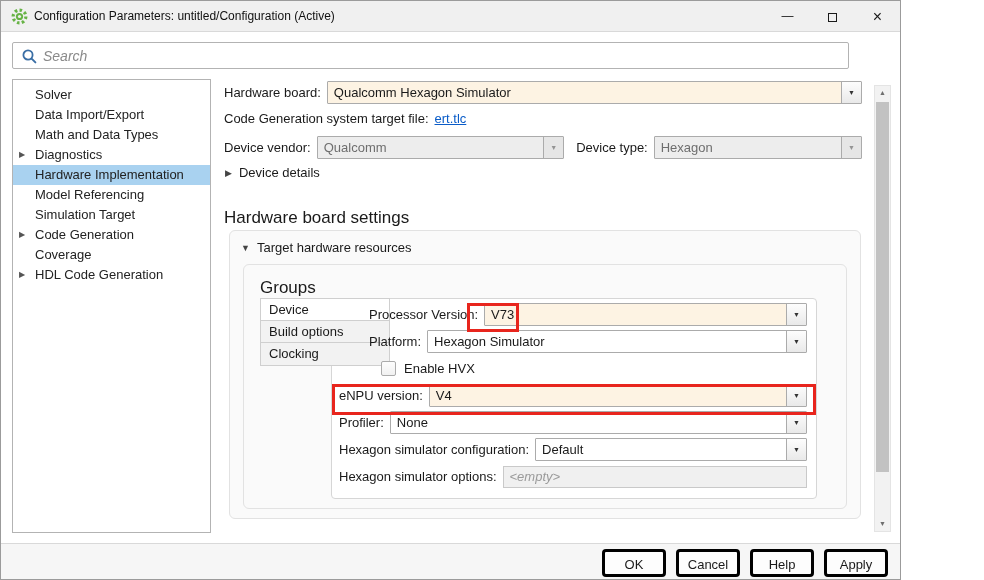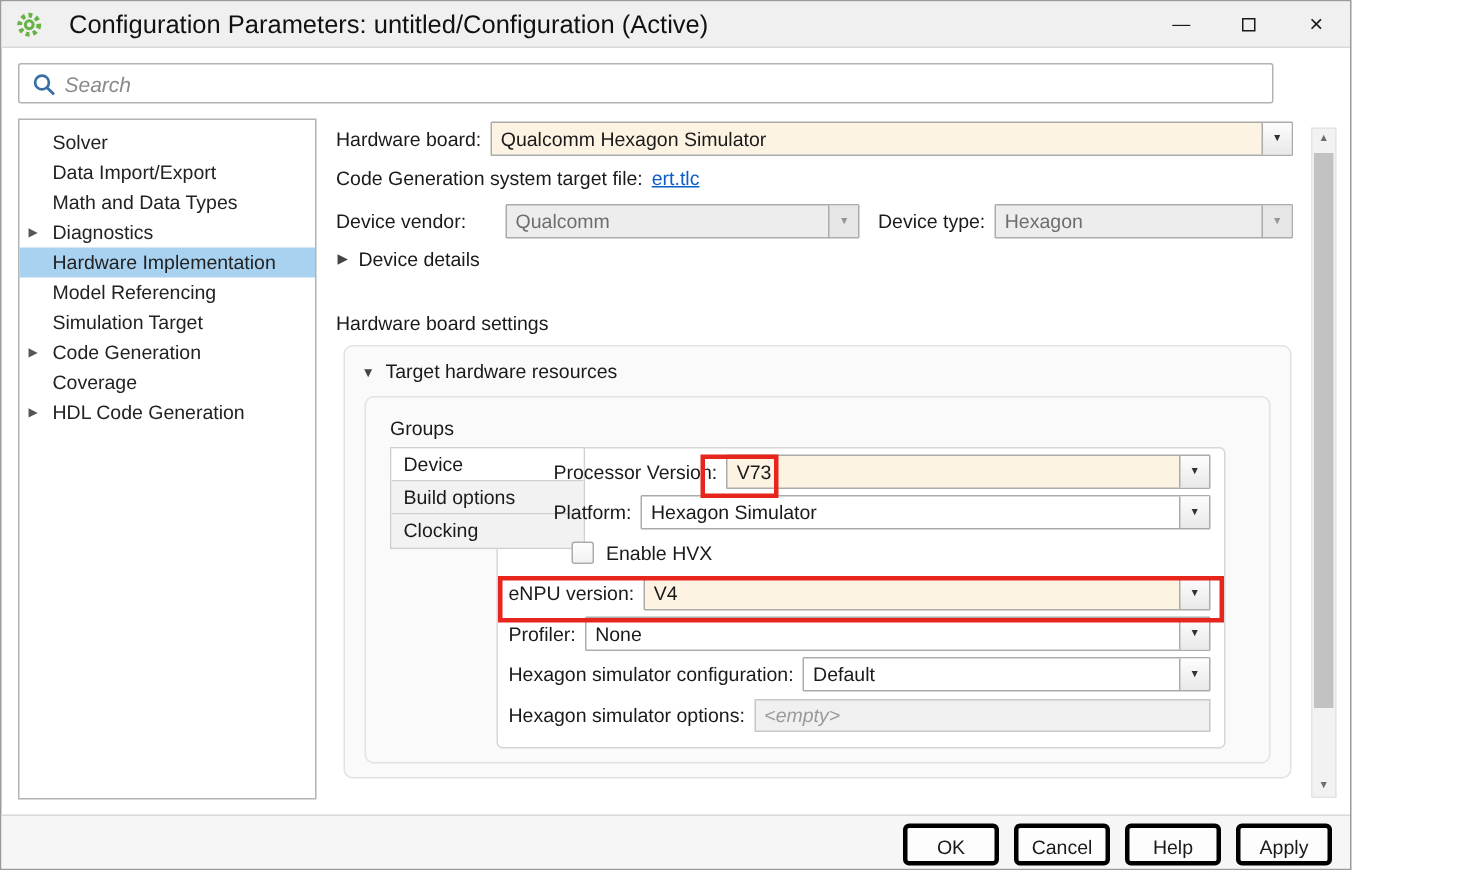--- a/index.html
+++ b/index.html
@@ -8,21 +8,21 @@
   .abs { position:absolute; }
 
   .window { position:absolute; left:0; top:0; width:901px; height:580px;
     border:1px solid #9b9b9b; background:#fff; }
 
   
   .titlebar { position:absolute; left:0; top:0; width:899px; height:31px;
     background:#f0f0f0; border-bottom:1px solid #d9d9d9; }
   .titlebar .gear { position:absolute; left:10px; top:7px; }
   .titlebar .ttl { position:absolute; left:33px; top:0; line-height:31px;
-    font-size:17px; color:#111; white-space:nowrap;margin-left:12px; }
+    font-size:12px; color:#111; white-space:nowrap; }
   .winbtn { position:absolute; top:0; width:45px; height:31px; text-align:center;
     line-height:31px; color:#1a1a1a; cursor:default; }
   .winbtn.min { right:90px; font-size:12px; }
   .winbtn.max { right:45px; }
   .maxbox { display:inline-block; width:9px; height:9px; border:1px solid #1a1a1a;
     vertical-align:middle; }
   .winbtn.close { right:0; font-size:16px; }
 
   
   .searchbox { position:absolute; left:11px; top:41px; width:837px; height:27px;
@@ -35,21 +35,21 @@
   
   .sidebar { position:absolute; left:11px; top:78px; width:199px; height:454px;
     border:1px solid #b3b3b3; background:#fff; padding-top:5px; }
   .titem { position:relative; height:20px; line-height:20px; font-size:13px;
     color:#222; white-space:nowrap; }
   .titem .tw { position:absolute; left:6px; top:0; font-size:8px; color:#555; }
   .titem .tl { position:absolute; left:22px; top:0; }
   .titem.sel { background:#a9d2f0; }
 
   
-  .lbl13 { font-size:13px; color:#1a1a1a; white-space:nowrap; }
+  .lbl13 { font-size:17px; color:#1a1a1a; white-space:nowrap; }
 
   
   .frow { position:absolute; display:flex; align-items:center; height:15px;
     font-size:13px; color:#1a1a1a; }
   .frow .lbl { margin-right:6px; white-space:nowrap; }
   .dd { flex:1; position:relative; height:23px; border:1px solid #ababab;
     background:#fff; border-radius:1px; }
   .dd .val { position:absolute; left:6px; top:0; line-height:21px; font-size:13px;
     color:#1a1a1a; white-space:nowrap; }
   .dd .btn { position:absolute; right:0; top:0; width:20px; height:21px;
@@ -174,21 +174,21 @@
     </span>
   </div>
 
   <div class="frow" style="left:223px; top:110px; width:500px;">
     <span class="lbl">Code Generation system target file:</span>
     <span class="link">ert.tlc</span>
   </div>
 
   <div class="frow" style="left:223px; top:139px; width:638px;">
     <span class="lbl">Device vendor:</span>
-    <span class="dd dis" style="flex:1.19;margin-left:20px;">
+    <span class="dd dis" style="flex:1.19;">
       <span class="val">Qualcomm</span>
       <span class="btn">▼</span>
     </span>
     <span class="lbl" style="margin-left:12px;">Device type:</span>
     <span class="dd dis">
       <span class="val">Hexagon</span>
       <span class="btn">▼</span>
     </span>
   </div>
 

